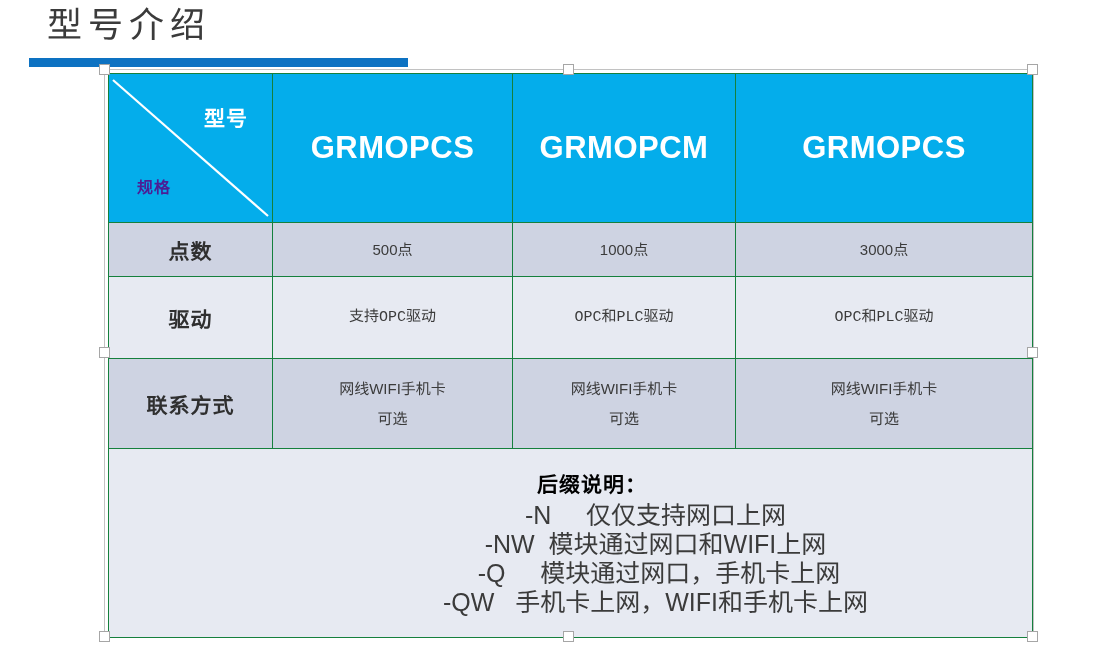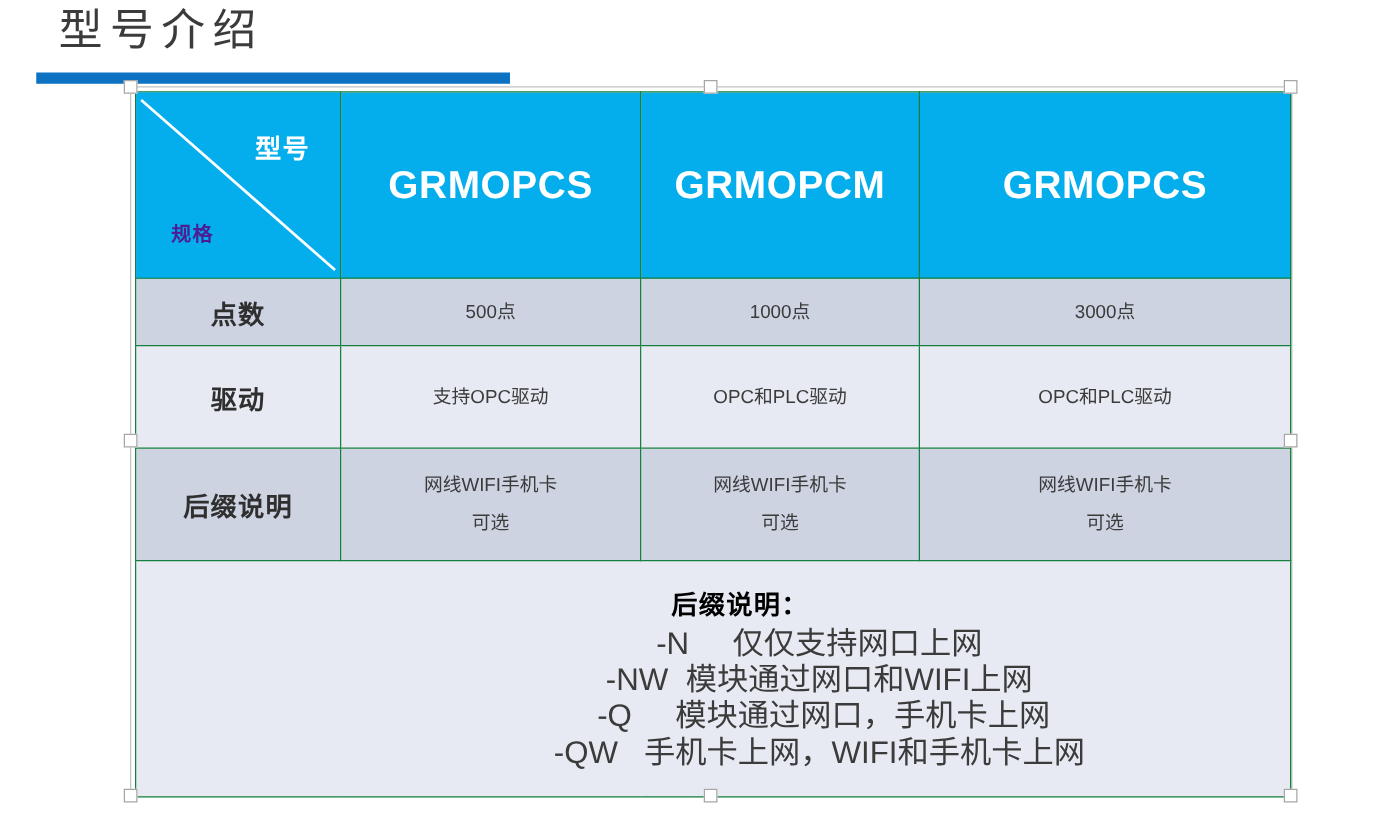--- a/index.html
+++ b/index.html
@@ -163,21 +163,21 @@
     letter-spacing: 1px;
   }
   .cellval {
     font-size: 15px;
     font-weight: normal;
     color: #3b3b3b;
     line-height: 30px;
   }
 
   .h-points  { height: 54px; }
-  .h-driver  { height: 82px; }
+  .h-driver  { height: 82px; font-family: Liberation Mono, monospace; }
   .h-net     { height: 90px; }
   .h-notes   { height: 189px; }
 
   
   #notes-cell {
     background: #e7eaf2;
     text-align: left;
     vertical-align: top;
     padding: 18px 0 0 0;
   }
@@ -249,21 +249,21 @@
       </tr>
 
       <tr class="row-b h-driver">
         <td class="rowlabel">驱动</td>
         <td class="cellval">支持OPC驱动</td>
         <td class="cellval">OPC和PLC驱动</td>
         <td class="cellval">OPC和PLC驱动</td>
       </tr>
 
       <tr class="row-a h-net">
-        <td class="rowlabel">后缀说明</td>
+        <td class="rowlabel">联系方式</td>
         <td class="cellval" style="white-space:pre-line">网线WIFI手机卡
 可选</td>
         <td class="cellval" style="white-space:pre-line">网线WIFI手机卡
 可选</td>
         <td class="cellval" style="white-space:pre-line">网线WIFI手机卡
 可选</td>
       </tr>
 
       <tr class="h-notes">
         <td id="notes-cell" colspan="4">

